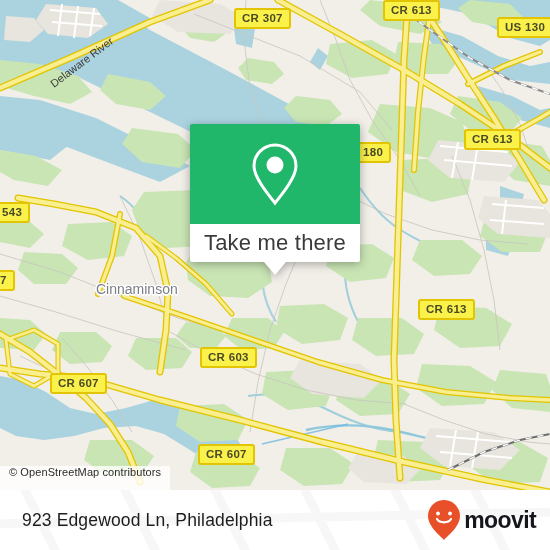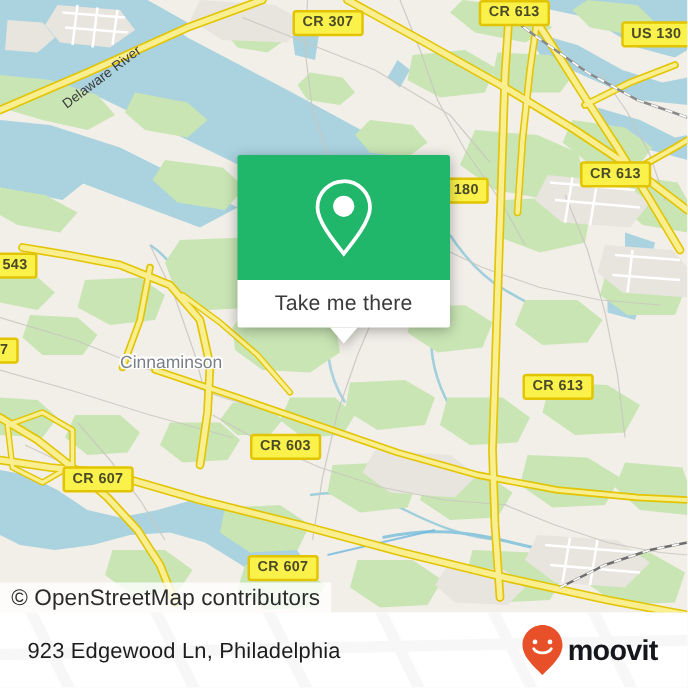--- a/index.html
+++ b/index.html
@@ -24,24 +24,24 @@
     background:#F2EFE9;
     overflow:hidden;
   }
   #map svg{ display:block; width:550px; height:490px; }
 
   
   #attribution{
     position:absolute;
     left:0; top:466px;
     height:24px;
-    display:flex; align-items:center;
+    display:flex; 
     padding:0 9px 0 9px;
     background:rgba(255,255,255,0.80);
-    font-size:18px;
+    font-size:11px;
     color:#2b2b2b;
     letter-spacing:.1px;
     z-index:40;
   }
 
   
   #popup{
     position:absolute;
     left:190px; top:124px;
     width:170px;
@@ -54,21 +54,21 @@
     display:flex; align-items:center; justify-content:center;
     border-radius:2px 2px 0 0;
   }
   #popup .pop-bottom{
     height:38px;
     background:#ffffff;
     display:flex; align-items:center; justify-content:center;
     border-radius:0 0 2px 2px;
   }
   #popup .pop-label{
-    font-size:17px;
+    font-size:22px;
     color:#3a3a3a;
     letter-spacing:.2px;
   }
   #popup .pop-tail{
     position:absolute;
     left:50%; top:138px;
     width:0; height:0;
     margin-left:-11px;
     border-left:11px solid transparent;
     border-right:11px solid transparent;
@@ -76,21 +76,21 @@
   }
 
   
   #footer{
     position:absolute;
     left:0; top:490px;
     width:550px; height:60px;
     background:#ffffff;
     display:flex; align-items:center;
     justify-content:space-between;
-    padding:0 24px 0 22px;
+    padding:0 14px 0 22px;
     z-index:60;
     overflow:hidden;
   }
   #footer-ghost{
     position:absolute; left:0; top:0; width:550px; height:60px;
     opacity:.35; pointer-events:none;
   }
   #address{
     position:relative;
     font-size:17.5px;

